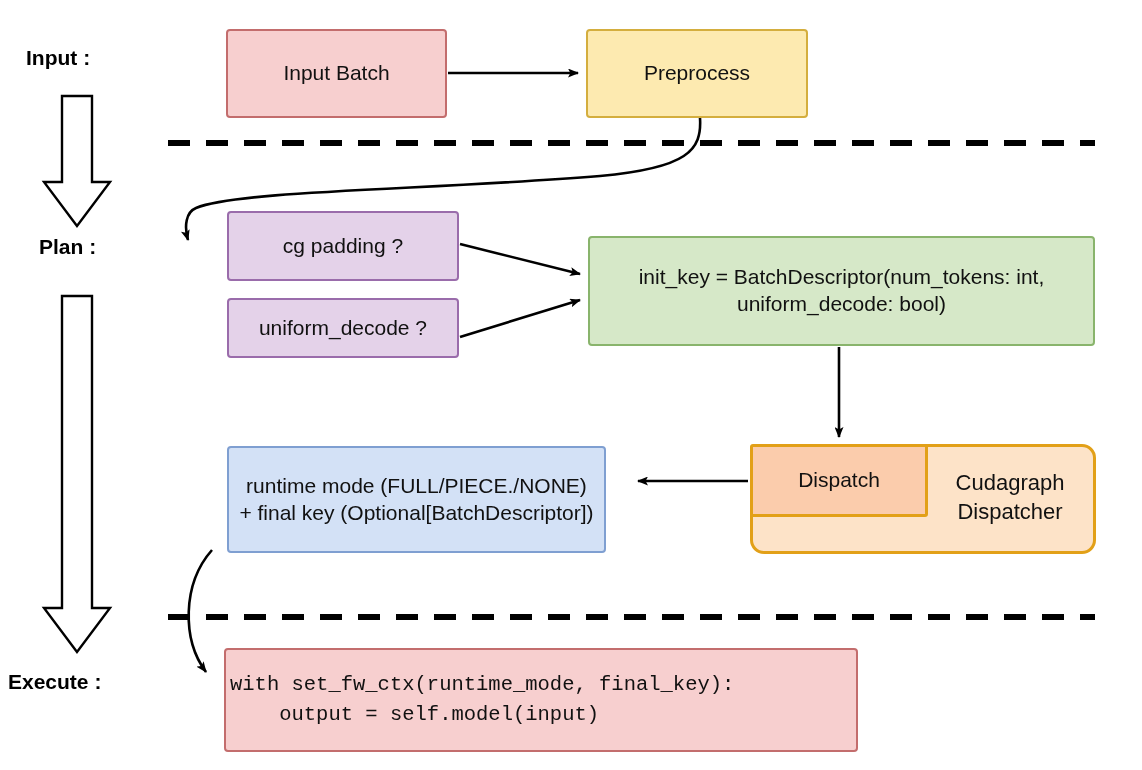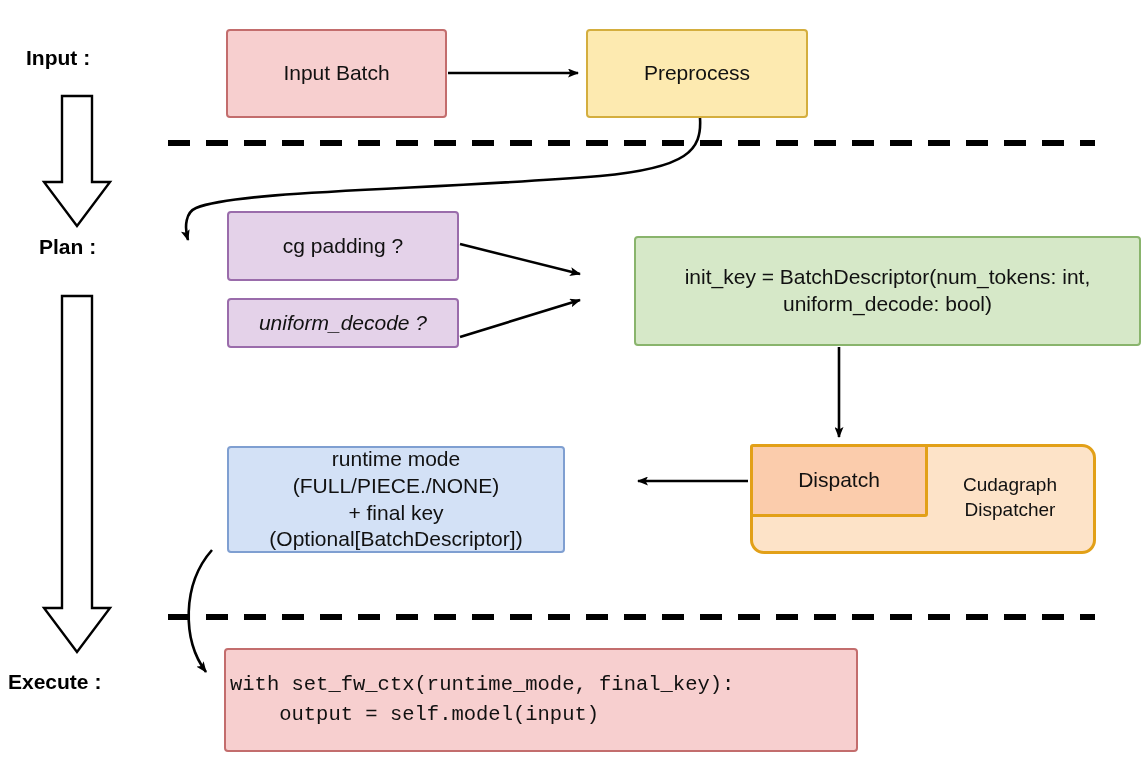--- a/index.html
+++ b/index.html
@@ -54,21 +54,21 @@
     white-space:pre;
   }
 
   .orange-outer-label{
     position:absolute;
     display:flex;
     align-items:center;
     justify-content:center;
     text-align:center;
     font-family:"Liberation Sans",sans-serif;
-    font-size:19px;
+    font-size:22px;
     color:#111111;
     line-height:1.3;
   }
 </style>
 </head>
 <body>
 
 <div id="stage">
 
   <div class="stage-label" style="left:26px; top:46px;">Input :</div>
@@ -82,41 +82,41 @@
   </div>
 
   <div class="node node-yellow" style="left:586px; top:29px; width:222px; height:89px;">
     <span>Preprocess</span>
   </div>
 
   <div class="node node-purple" style="left:227px; top:211px; width:232px; height:70px;">
     <span>cg padding ?</span>
   </div>
 
-  <div class="node node-purple" style="left:227px; top:298px; width:232px; height:50px;font-style:italic;">
+  <div class="node node-purple" style="left:227px; top:298px; width:232px; height:60px;">
     <span>uniform_decode ?</span>
   </div>
 
-  <div class="node node-green" style="left:588px; top:236px; width:507px; height:110px; flex-direction:column; padding:0 8px;margin-left:46px;">
+  <div class="node node-green" style="left:588px; top:236px; width:507px; height:110px; flex-direction:column; padding:0 8px;">
     <span>init_key = BatchDescriptor(num_tokens: int,</span>
     <span>uniform_decode: bool)</span>
   </div>
 
   <div class="node node-orange-outer" style="left:750px; top:444px; width:346px; height:110px; border-radius:14px;"></div>
 
   <div class="orange-outer-label" style="left:930px; top:452px; width:160px; height:92px; flex-direction:column;">
     <span>Cudagraph</span>
     <span>Dispatcher</span>
   </div>
 
   <div class="node node-orange-inner" style="left:750px; top:444px; width:178px; height:73px; border-radius:3px; z-index:3;">
     <span>Dispatch</span>
   </div>
 
-  <div class="node node-blue" style="left:227px; top:446px; width:338px; height:107px; flex-direction:column;">
+  <div class="node node-blue" style="left:227px; top:446px; width:379px; height:107px; flex-direction:column;">
     <span>runtime mode (FULL/PIECE./NONE)</span>
     <span>+ final key (Optional[BatchDescriptor])</span>
   </div>
 
   <div class="node node-code" style="left:224px; top:648px; width:634px; height:104px; flex-direction:column; align-items:flex-start; justify-content:center;">
     <span>with set_fw_ctx(runtime_mode, final_key):</span>
     <span>    output = self.model(input)</span>
   </div>
 
   <svg class="layer" viewBox="0 0 1142 770" xmlns="http://www.w3.org/2000/svg">

